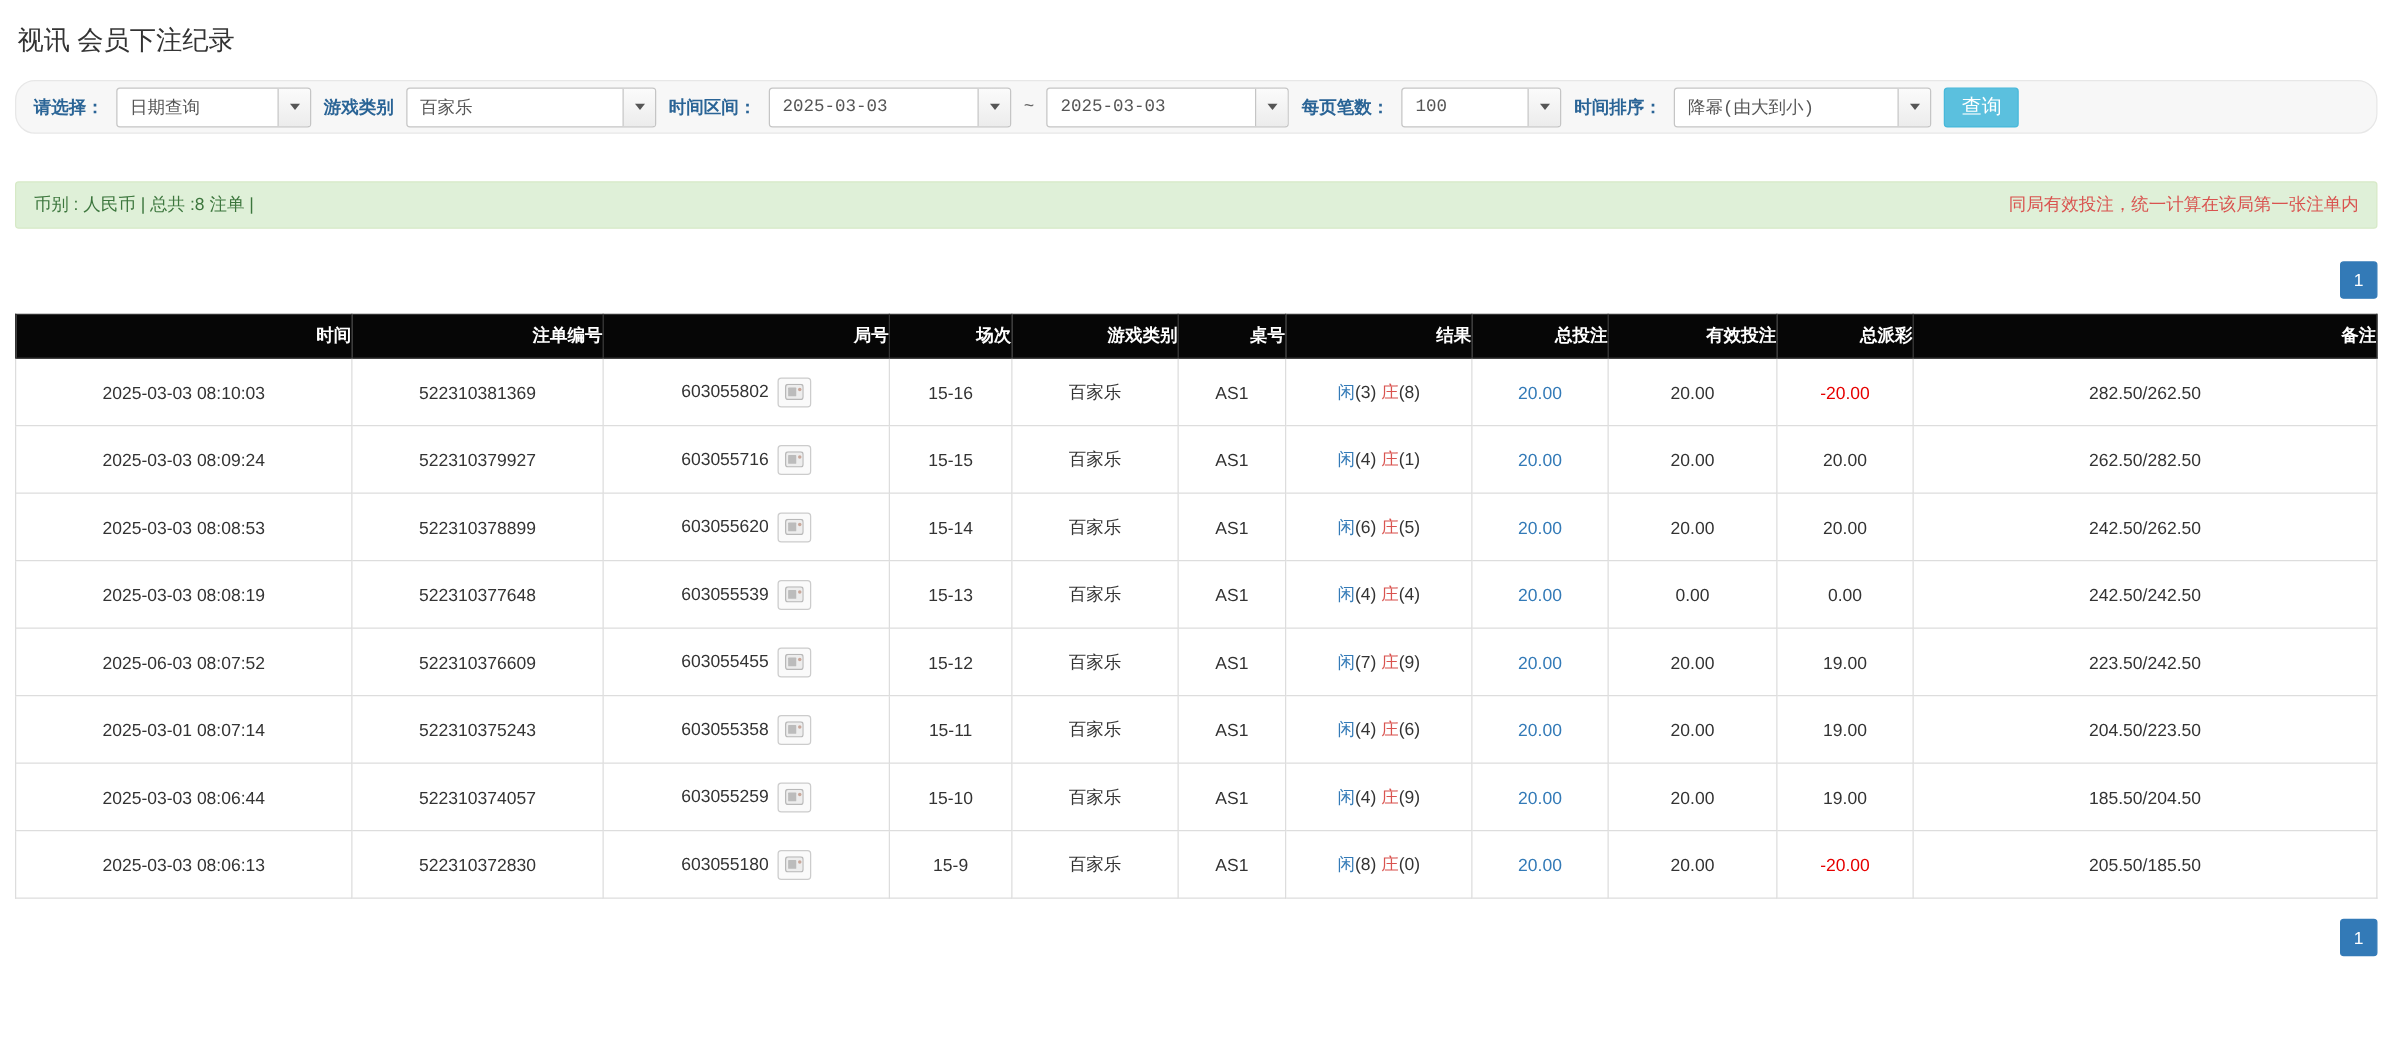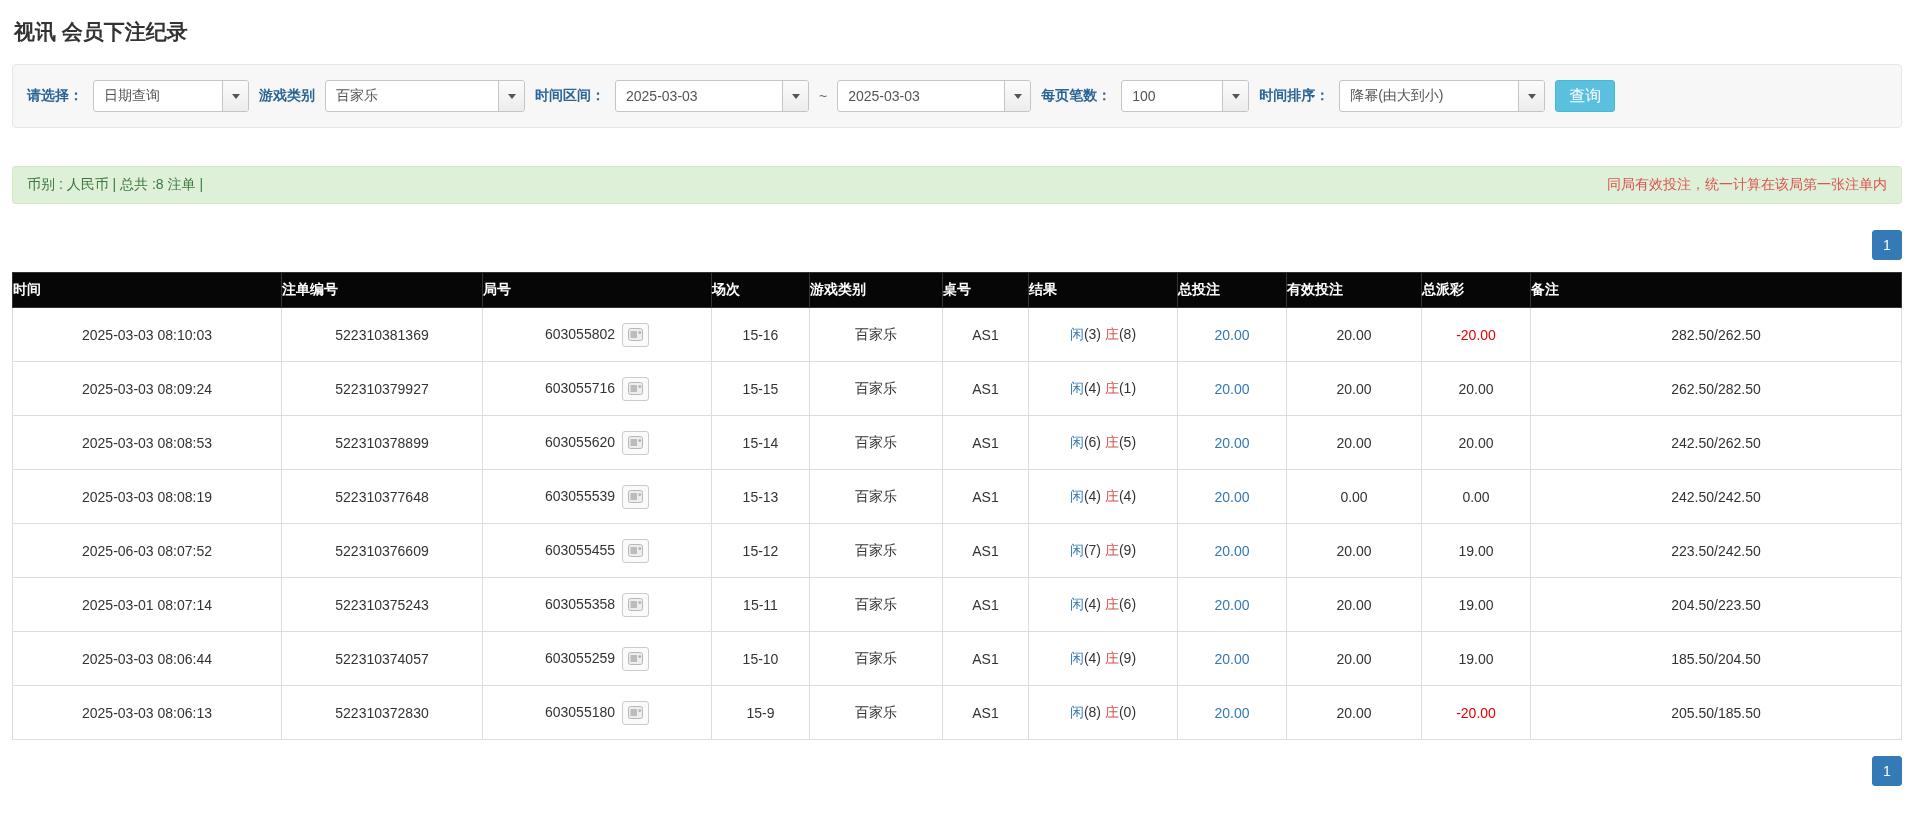--- a/index.html
+++ b/index.html
@@ -4,34 +4,35 @@
 <style>
   * { box-sizing: border-box; margin: 0; padding: 0; }
   html,body { width: 1914px; height: 837px; }
   body {
     background: #fff;
     font-family: "Liberation Sans", "DejaVu Sans", sans-serif;
     color: #333;
     overflow: hidden;
   }
   .page { padding: 16px 12px 0 12px; }
-  .page-title { font-size: 21px; font-weight: 700; color: #333; margin: 2px 0 18px 2px; }
+  .page-title { font-size: 21px; font-weight: 400; color: #333; margin: 2px 0 18px 2px; }
 
   
   .filter-bar {
     background: #f7f7f7;
     border: 1px solid #e7e7e7;
-    border-radius: 4px;
-    height: 64px;
+    border-radius: 16px;
+    height: 43px;
     display: flex;
     align-items: center;
     gap: 10px;
     padding: 0 14px;
     margin-bottom: 38px;
     white-space: nowrap;
+    font-family: Liberation Mono, monospace;
   }
   .filter-label { color: #2a6496; font-size: 14px; font-weight: bold; }
   .tilde { color: #666; font-size: 14px; }
   .combo {
     display: inline-flex;
     align-items: stretch;
     background: #fff;
     border: 1px solid #c5c5c5;
     border-radius: 3px;
     height: 32px;
@@ -106,21 +107,21 @@
   }
 
   
   table.records { width: 100%; border-collapse: collapse; table-layout: fixed; font-size: 14px; }
   table.records th {
     background: #060606;
     color: #fff;
     font-weight: bold;
     height: 35px;
     border: 1px solid #333;
-    text-align: left;
+    text-align: right;
   }
   table.records tbody td {
     border: 1px solid #ddd;
     height: 54px;
     text-align: center;
     color: #333;
     background: #fff;
   }
   table.records tfoot td {
     background: #9d9d9d;

